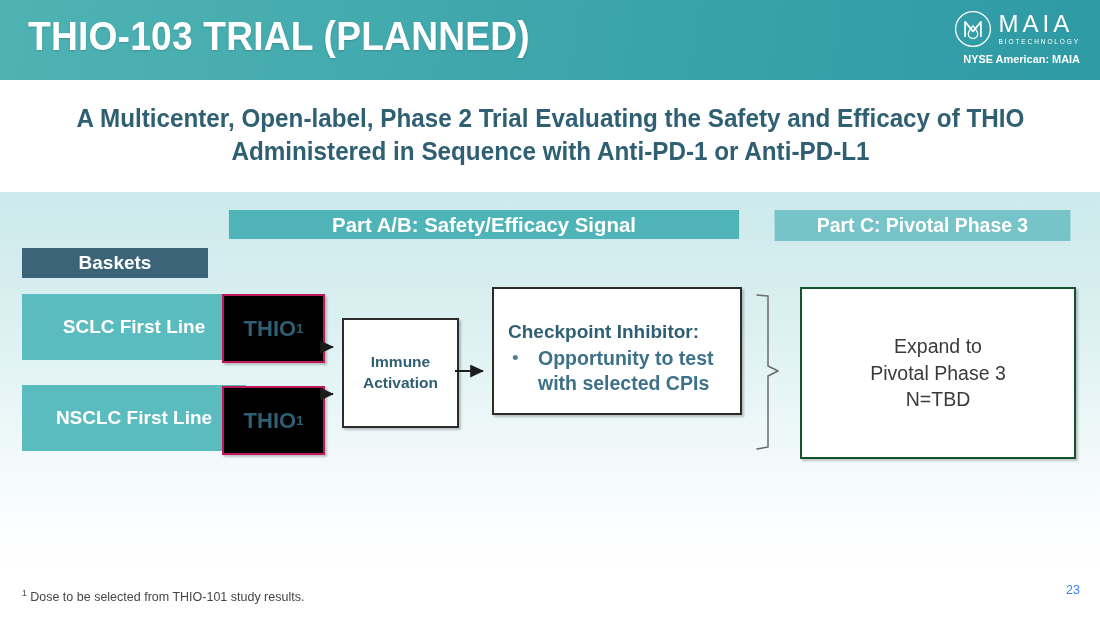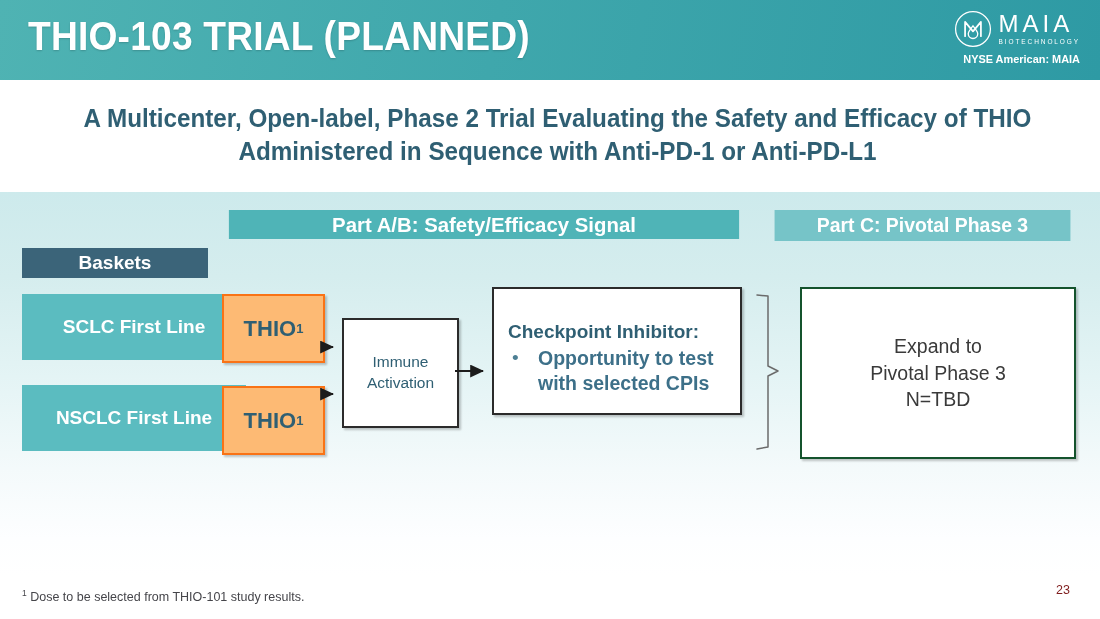--- a/index.html
+++ b/index.html
@@ -34,21 +34,21 @@
   #nyse{
     text-align:right;color:#ffffff;font-size:11.5px;font-weight:bold;
     margin-top:3px;transform:scaleX(0.95);transform-origin:right center;
     white-space:nowrap;
   }
 
   
   #subtitle{
     position:absolute;left:0;top:80px;width:1100px;height:110px;
     background:#ffffff;
-    display:flex;align-items:center;justify-content:flex-end;
+    display:flex;align-items:center;justify-content:center;
   }
   #subtitle-text{
     width:1085px;text-align:center;
     font-size:25px;font-weight:bold;color:#2f5f73;
     line-height:1.32;
     transform:scaleX(0.97);
   }
 
   
   #panel{
@@ -81,34 +81,34 @@
   .basket{
     position:absolute;left:22px;width:224px;height:66px;
     background:#5bbcc0;color:#ffffff;font-size:19px;font-weight:bold;
     display:flex;align-items:center;justify-content:center;
   }
   #basket-0{top:294px;}
   #basket-1{top:385px;}
 
   .thiobox{
     position:absolute;left:222px;width:99px;height:65px;
-    background:#fdba74;border:2px solid #f97316;
+    background:#000000;border:2px solid #be185d;
     display:flex;align-items:center;justify-content:center;
     color:#2f5f73;font-size:22px;font-weight:bold;
     box-shadow:1.5px 1.5px 2px rgba(0,0,0,0.22);
   }
   #thio-0{top:294px;}
   #thio-1{top:386px;}
   .sup{font-size:13px;vertical-align:super;line-height:0;}
 
   #immune{
     position:absolute;left:342px;top:318px;width:113px;height:106px;
     background:#ffffff;border:2px solid #2b2b2b;
     display:flex;align-items:center;justify-content:center;
-    text-align:center;color:#2f5f73;font-size:15.5px;font-weight:normal;
+    text-align:center;color:#2f5f73;font-size:15.5px;font-weight:bold;
     line-height:1.35;
     box-shadow:1.5px 1.5px 2px rgba(0,0,0,0.22);
   }
 
   #cpi{
     position:absolute;left:492px;top:287px;width:250px;height:128px;
     background:#ffffff;border:2px solid #2b2b2b;
     box-shadow:1.5px 1.5px 2px rgba(0,0,0,0.22);
     padding:0;box-sizing:border-box;
   }
@@ -130,21 +130,21 @@
   .conn{position:absolute;}
 
   
   #footnote{
     position:absolute;left:22px;top:588px;
     font-size:12.5px;color:#45454a;white-space:nowrap;
   }
   #footnote .fn-sup{font-size:8.5px;vertical-align:super;}
   #pagenum{
     position:absolute;left:1050px;top:583px;width:30px;
-    text-align:left;font-size:12.5px;color:#7f1d1d;margin-left:6px;
+    text-align:right;font-size:12.5px;color:#3b82f6;
   }
 </style>
 </head>
 <body>
 
 <div id="slide">
 
   <div id="header">
     <div id="header-title">THIO-103 TRIAL (PLANNED)</div>
 

